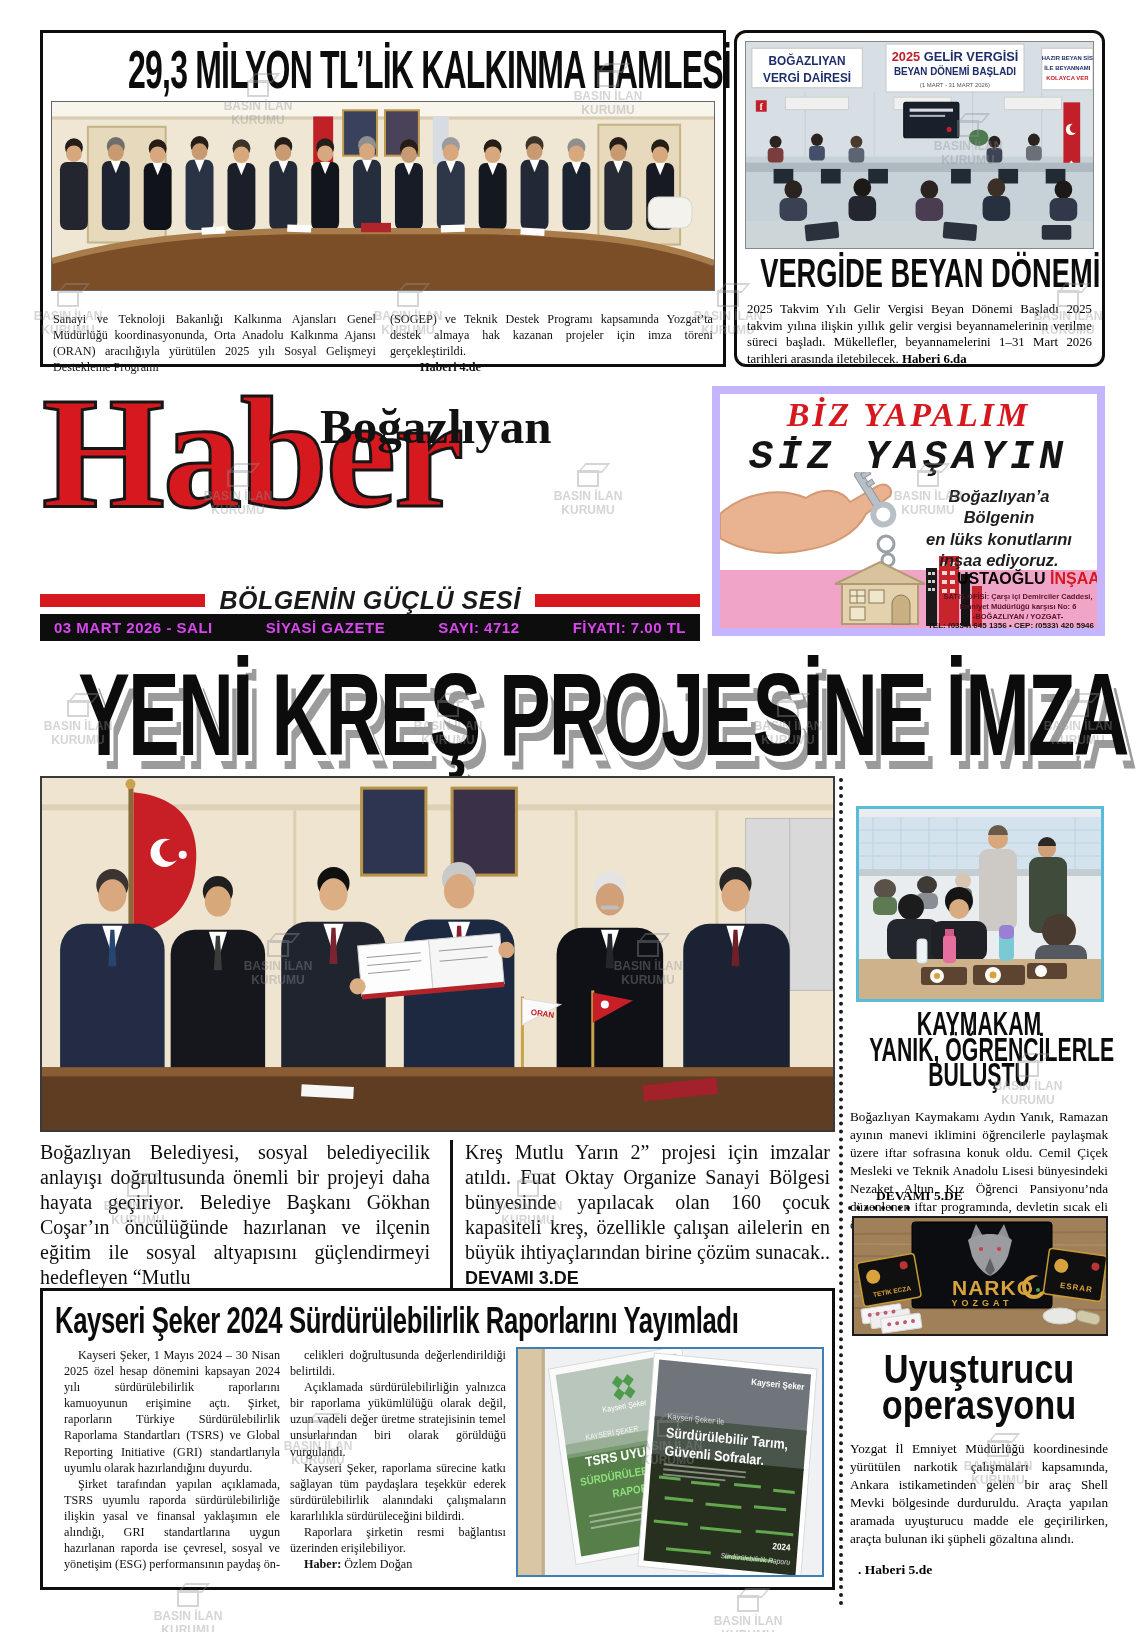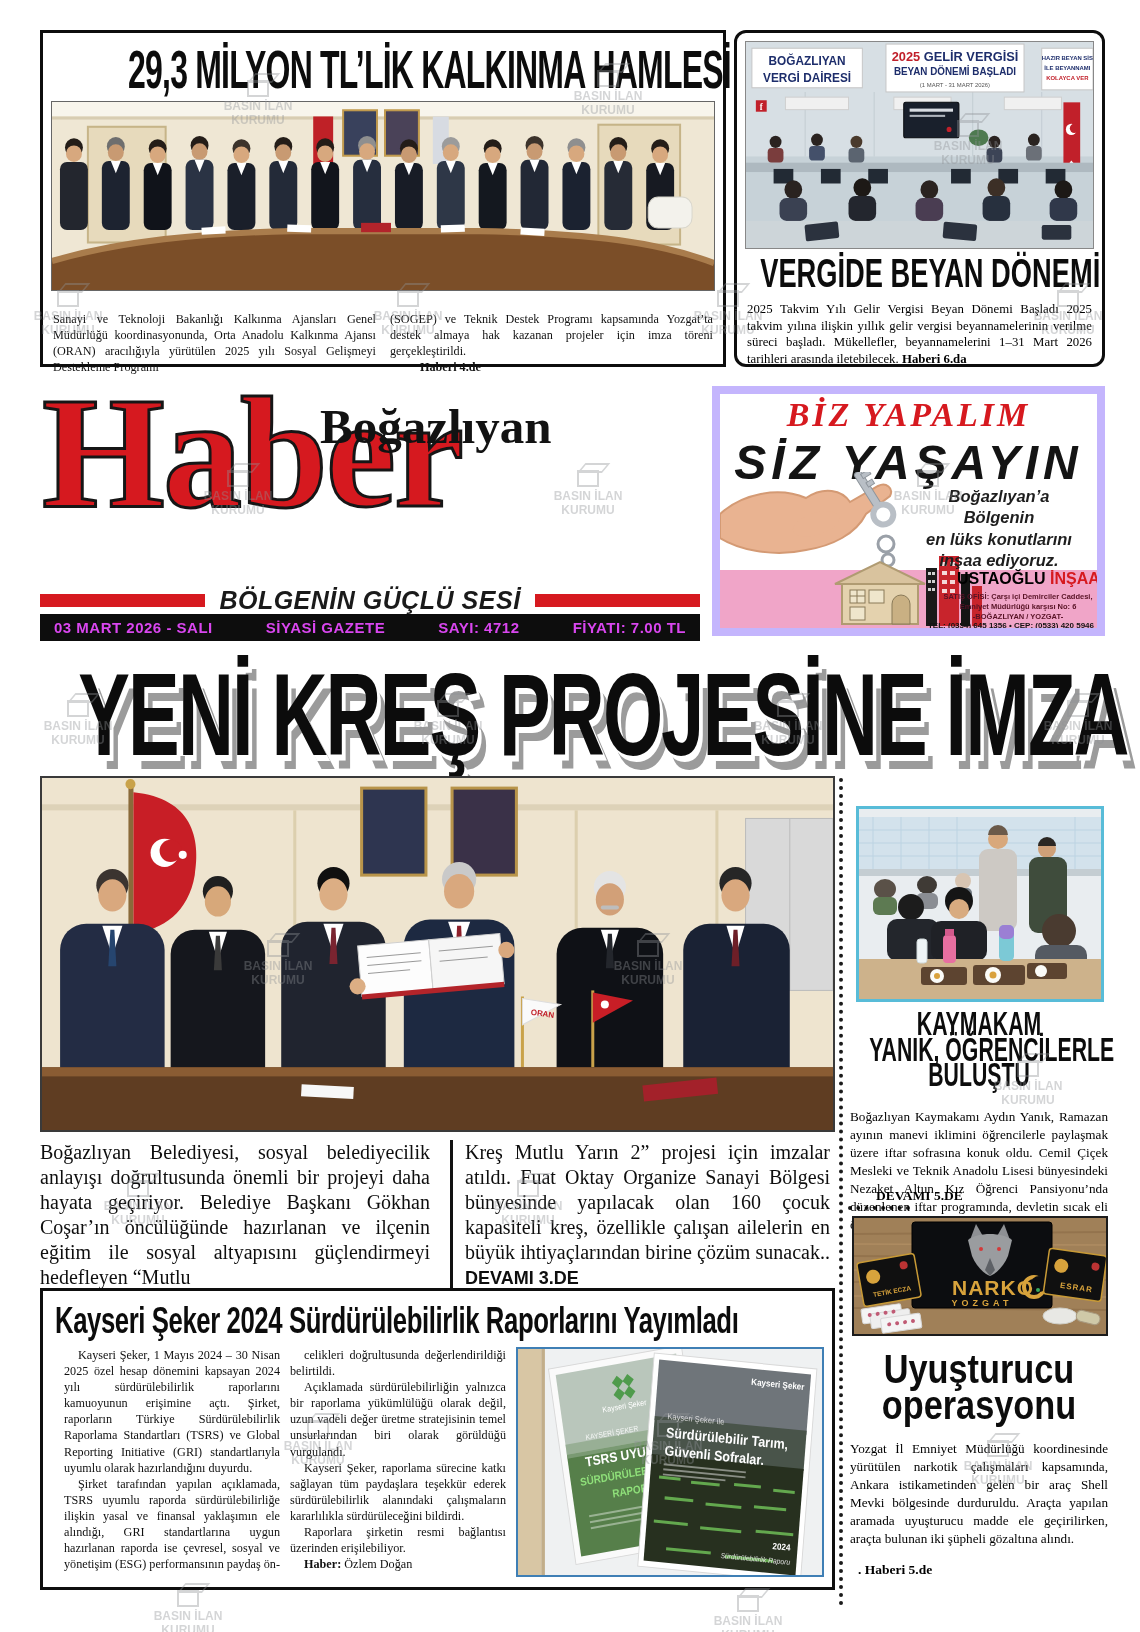--- a/index.html
+++ b/index.html
@@ -36,21 +36,21 @@
   #mast-top { left:320px; top:398px; font-family:"Liberation Serif", serif; font-weight:bold; font-size:49px; color:#121212; letter-spacing:0px; }
   #mast-tagline { left:40px; top:586px; width:660px; display:flex; align-items:center; gap:14px; }
   .tag-bar { flex:1; height:13px; background:#d6191f; }
   #mast-tagline span { font-family:"Liberation Sans", sans-serif; font-style:italic; font-weight:bold; font-size:25px; color:#1a1a1a; letter-spacing:0.5px; white-space:nowrap; }
   #mast-bar { left:40px; top:614px; width:660px; height:27px; background:#0d0d0d; display:flex; align-items:center; justify-content:space-between; padding:0 14px; }
   #mast-bar span { color:#d946ef; font-family:"Liberation Sans", sans-serif; font-weight:bold; font-size:15px; letter-spacing:0.5px; white-space:nowrap; }
 
   
   #ad-box { left:712px; top:386px; width:393px; height:250px; border:8px solid #c4b5fd; background:#fff; overflow:hidden; }
   #ad-line1 { position:absolute; top:2px; width:100%; text-align:center; font-family:"Liberation Serif", serif; font-style:italic; font-weight:bold; font-size:34px; color:#d6191f; letter-spacing:3px; }
-  #ad-line2 { position:absolute; top:41px; width:100%; text-align:center; font-family:Liberation Sans, sans-serif; font-style:italic; font-weight:bold; font-size:48px; color:#141414; letter-spacing:5px; }
+  #ad-line2 { position:absolute; top:41px; width:100%; text-align:center; font-family:Liberation Mono, monospace; font-style:italic; font-weight:bold; font-size:40px; color:#141414; letter-spacing:5px; }
   #ad-slogan { position:absolute; right:10px; top:92px; width:176px; text-align:center; font-family:"Liberation Sans", sans-serif; font-style:italic; font-weight:bold; font-size:16.5px; line-height:1.3; color:#1e1e1e; }
   #ad-art { position:absolute; left:0; bottom:0; width:383px; height:156px; }
   #ad-brand { position:absolute; right:6px; top:176px; width:134px; text-align:center; font-family:"Liberation Sans", sans-serif; font-weight:bold; font-size:16px; white-space:nowrap; }
   #ad-brand .b2 { color:#d6191f; }
   #ad-addr { position:absolute; right:4px; top:198px; width:150px; text-align:center; font-family:"Liberation Sans", sans-serif; font-weight:bold; font-size:7.5px; line-height:1.35; color:#571225; }
   #ad-tel { position:absolute; right:2px; top:227px; width:168px; text-align:center; font-family:"Liberation Sans", sans-serif; font-weight:bold; font-size:8px; color:#141414; }
 
   
   #main-headline { left:20px; top:648px; width:1100px; height:122px; text-align:center; }
   #main-headline .cnd { font-size:86px; letter-spacing:-2px; transform:scale(0.9,1.36); transform-origin:center top; text-shadow:4px 4px 0 #ffffff, 9px 10px 0 #9b9b9b; }

